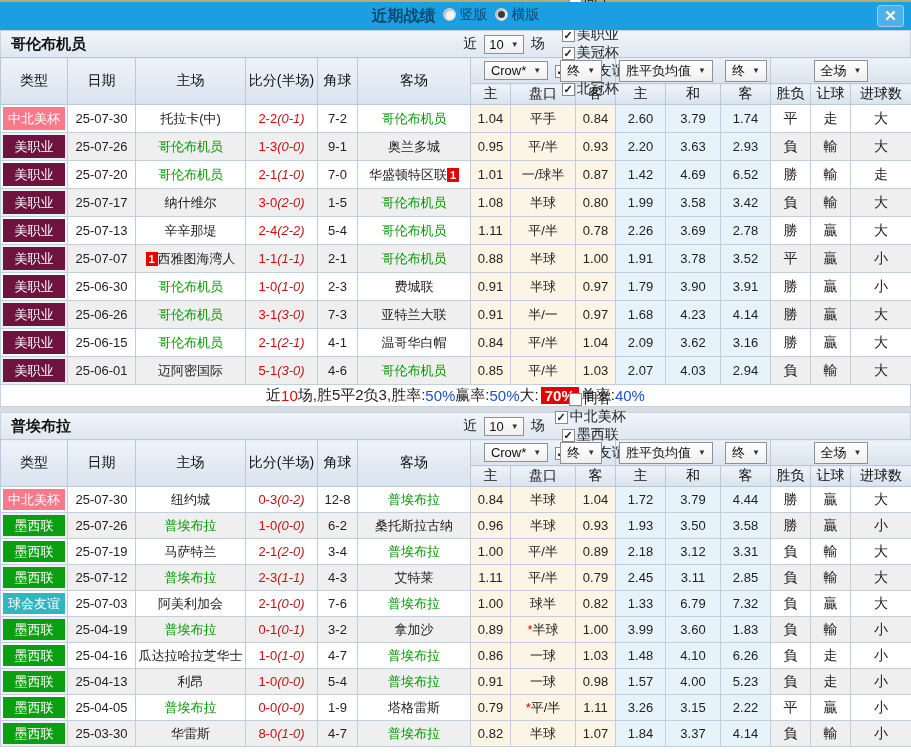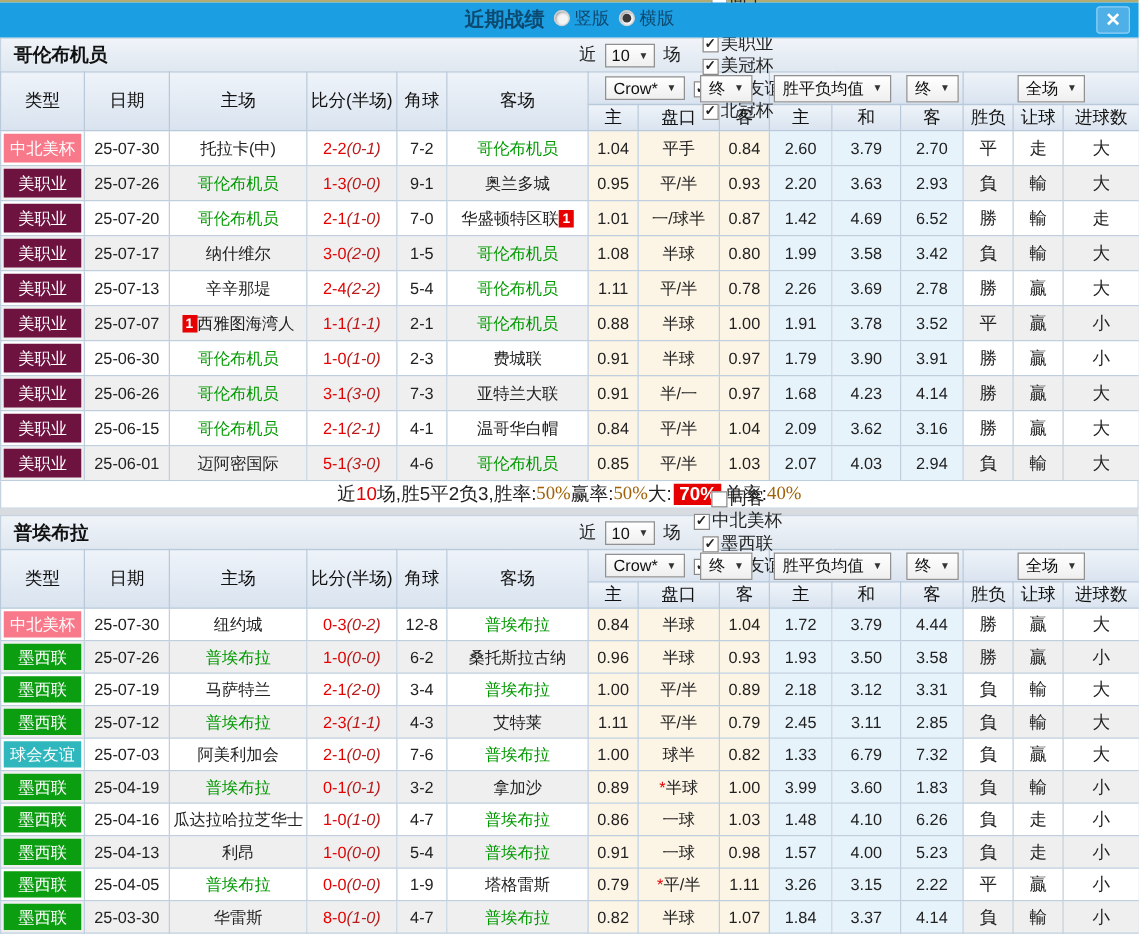--- a/index.html
+++ b/index.html
@@ -60,21 +60,21 @@
     width: 12px; height: 14px; line-height: 14px; text-align: center; vertical-align: middle; }
   td.res { font-size: 14px; }
   .c-r { color: #e60000; }
   .c-g { color: #008800; }
   .c-b { color: #0012dd; }
 
   .summary { height: 22px; border: 1px solid #c5d3e0; border-top: none; background: #fff;
     display: flex; align-items: center; justify-content: center; font-size: 15px; }
   .sg-k { color: #222; }
   .sg-r { color: #e60000; }
-  .sg-b { color: #a16207; font-family: Liberation Serif, serif; }
+  .sg-b { color: #1d4ed8; }
   .sg-hl { color: #fff; background: #e60000; padding: 0 4px; font-weight: bold; margin: 0 2px; }
   .section-gap { height: 5px; background: #d8dce1; }
 </style>
 </head>
 <body>
 
 <div class="window">
   <div class="topstrip"></div>
 
   <div class="titlebar">
@@ -211,21 +211,21 @@
             <td class="date">25-07-30</td>
             <td class="team"><span class="tn">托拉卡(中)</span></td>
             <td class="score"><span class="ft">2-2</span><span class="ht">(0-1)</span></td>
             <td class="corner">7-2</td>
             <td class="team tg"><span class="tn">哥伦布机员</span></td>
             <td class="odds">1.04</td>
             <td class="odds">平手</td>
             <td class="odds">0.84</td>
             <td class="avg">2.60</td>
             <td class="avg">3.79</td>
-            <td class="avg">2.70</td>
+            <td class="avg">1.74</td>
             <td class="res c-b">平</td>
             <td class="res c-b">走</td>
             <td class="res c-r">大</td>
           </tr>
           <tr>
             <td class="type">
               <div class="type-pill" style="background: rgb(110, 18, 64);">美职业</div>
             </td>
             <td class="date">25-07-26</td>
             <td class="team tg"><span class="tn">哥伦布机员</span></td>

